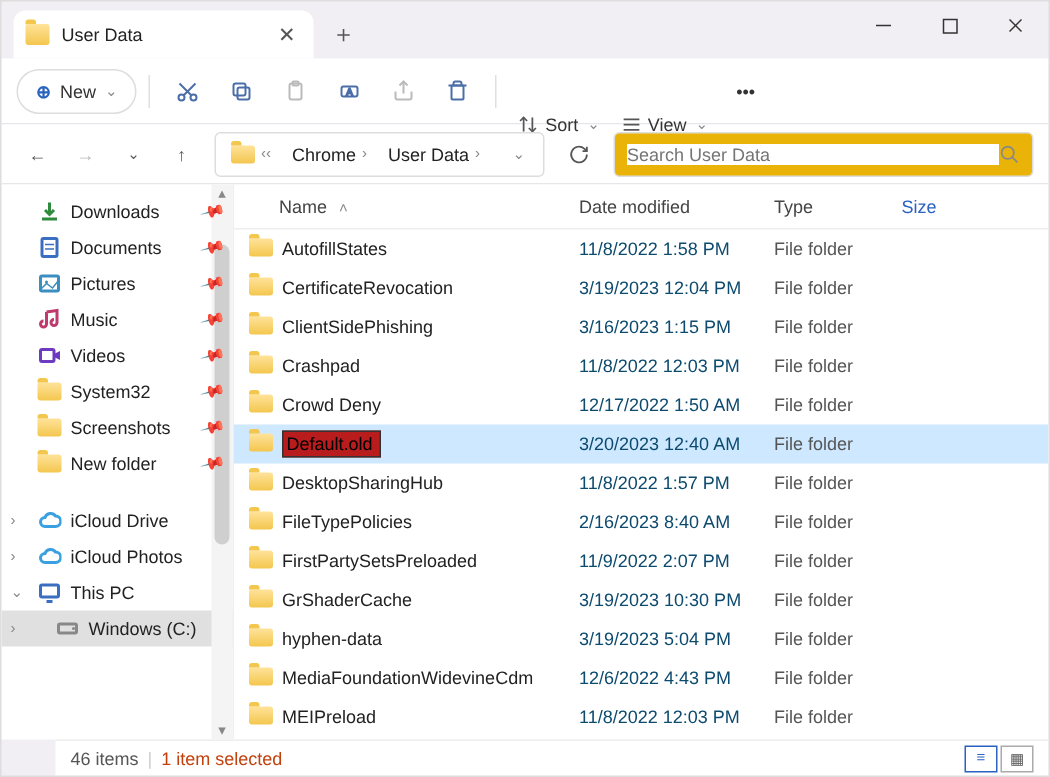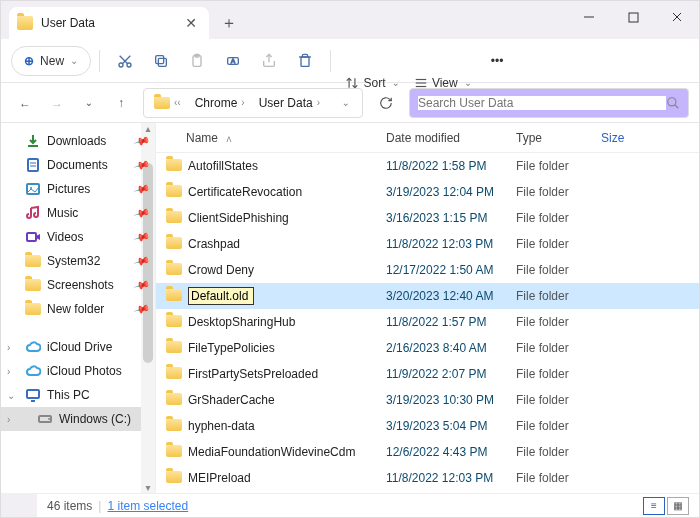--- a/index.html
+++ b/index.html
@@ -27,21 +27,21 @@
 
   
   .navrow { background: #fff; height: 40px; display: flex; align-items: center; padding: 0 10px; gap: 8px; border-bottom: 1px solid #e8e6eb; }
   .navbtns { display: flex; gap: 4px; align-items: center; }
   .nbtn { width: 28px; height: 28px; display: flex; align-items: center; justify-content: center; color: #555; }
   .nbtn.dis { color: #bbb; }
   .addrbar { flex: 1; height: 30px; border: 1px solid #ddd; border-radius: 4px; display: flex; align-items: center; padding: 0 4px; gap: 2px; background: #fff; }
   .addrbar .seg { padding: 2px 6px; display: flex; align-items: center; gap: 4px; }
   .addrbar .car { color: #888; font-size: 10px; }
   .refresh { width: 30px; height: 30px; display: flex; align-items: center; justify-content: center; color: #555; }
-  .search { width: 280px; height: 30px; border: 1px solid #ddd; border-radius: 4px; display: flex; align-items: center; padding: 0 8px; color: #888; background: #c4b5fd; }
+  .search { width: 280px; height: 30px; border: 1px solid #ddd; border-radius: 4px; display: flex; align-items: center; padding: 0 8px; color: #888; background: #eab308; }
   .search input { border: none; outline: none; flex: 1; font-size: 12px; color: #888; }
 
   
   .body { display: flex; height: calc(100% - 38px - 44px - 40px - 24px); background: #fff; }
 
   
   .sidebar { width: 155px; border-right: 1px solid #eee; overflow: hidden; padding: 6px 0; position: relative; }
   .sbitem { height: 24px; display: flex; align-items: center; padding: 0 6px 0 24px; gap: 6px; font-size: 12px; }
   .sbitem.sel { background: #e0e0e0; }
   .sbitem .pin { margin-left: auto; color: #999; font-size: 11px; transform: rotate(30deg); }
@@ -58,21 +58,21 @@
   .col-date { width: 130px; }
   .col-type { width: 85px; }
   .col-size { width: 60px; color: #2a63bf; }
   .rows { }
   .row { height: 26px; display: flex; align-items: center; padding-left: 10px; font-size: 12px; }
   .row.sel { background: #cde8ff; }
   .row .ico { width: 18px; margin-right: 4px; }
   .row .name { width: 198px; }
   .row .date { width: 130px; color: #0c4a6e; }
   .row .type { width: 85px; color: #555; }
-  .row .rename { border: 1px solid #333; background: #fef9c3; padding: 0 2px; height: 18px; width: 66px; font-size: 12px; outline: none; }
+  .row .rename { border: 1px solid #333; background: #b91c1c; padding: 0 2px; height: 18px; width: 66px; font-size: 12px; outline: none; }
 
   
   .status { position: absolute; bottom: 0; left: 0; right: 0; height: 24px; background: #fff; border-top: 1px solid #eee; display: flex; align-items: center; padding: 0 10px; font-size: 12px; color: #555; margin-left: 36px; }
   .status .spacer { flex: 1; }
   .viewbtns { display: flex; gap: 2px; }
   .vb { width: 22px; height: 18px; border: 1px solid #aaa; display: flex; align-items: center; justify-content: center; font-size: 10px; }
   .vb.active { border-color: #2a63bf; color: #2a63bf; }
 
   .ico-folder { display: inline-block; width: 16px; height: 12px; background: linear-gradient(#ffe39a, #f3c64e); border-radius: 1px 2px 2px 2px; position: relative; }
   .ico-folder::before { content: ""; position: absolute; top: -3px; left: 0; width: 7px; height: 3px; background: #f3c64e; border-radius: 2px 2px 0 0; }
@@ -400,19 +400,19 @@
           <span class="date">11/8/2022 12:03 PM</span>
           <span class="type">File folder</span>
         </div>
       </div>
   </div>
 </div>
 
 <div class="status">
   <span>46 items</span>
   <span style="margin:0 6px;color:#ccc;">|</span>
-  <span style="color:#3b82f6;text-decoration:underline;">1 item selected</span>
+  <span style="color:#c2410c;">1 item selected</span>
   <span class="spacer"></span>
   <div class="viewbtns">
     <div class="vb active">≡</div>
     <div class="vb">▦</div>
   </div>
 </div>
 
 </body></html>

